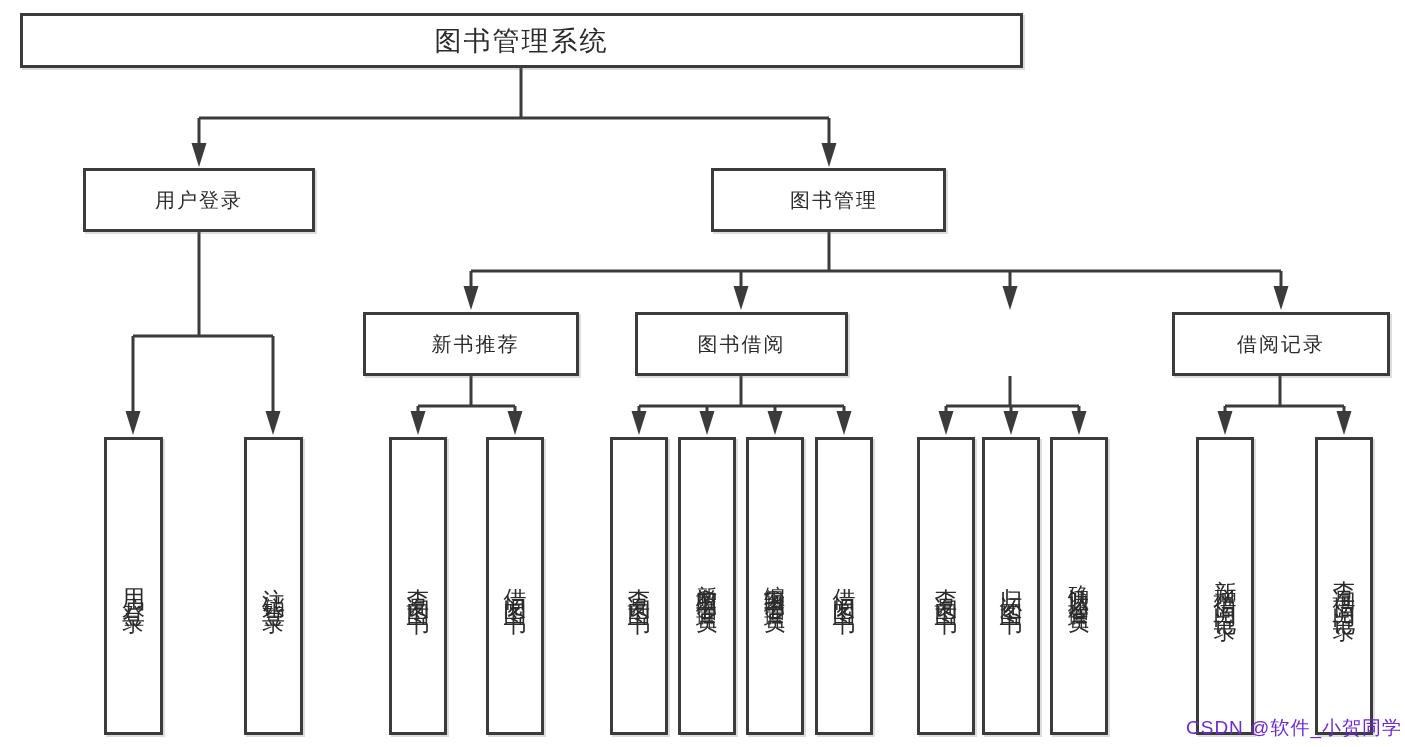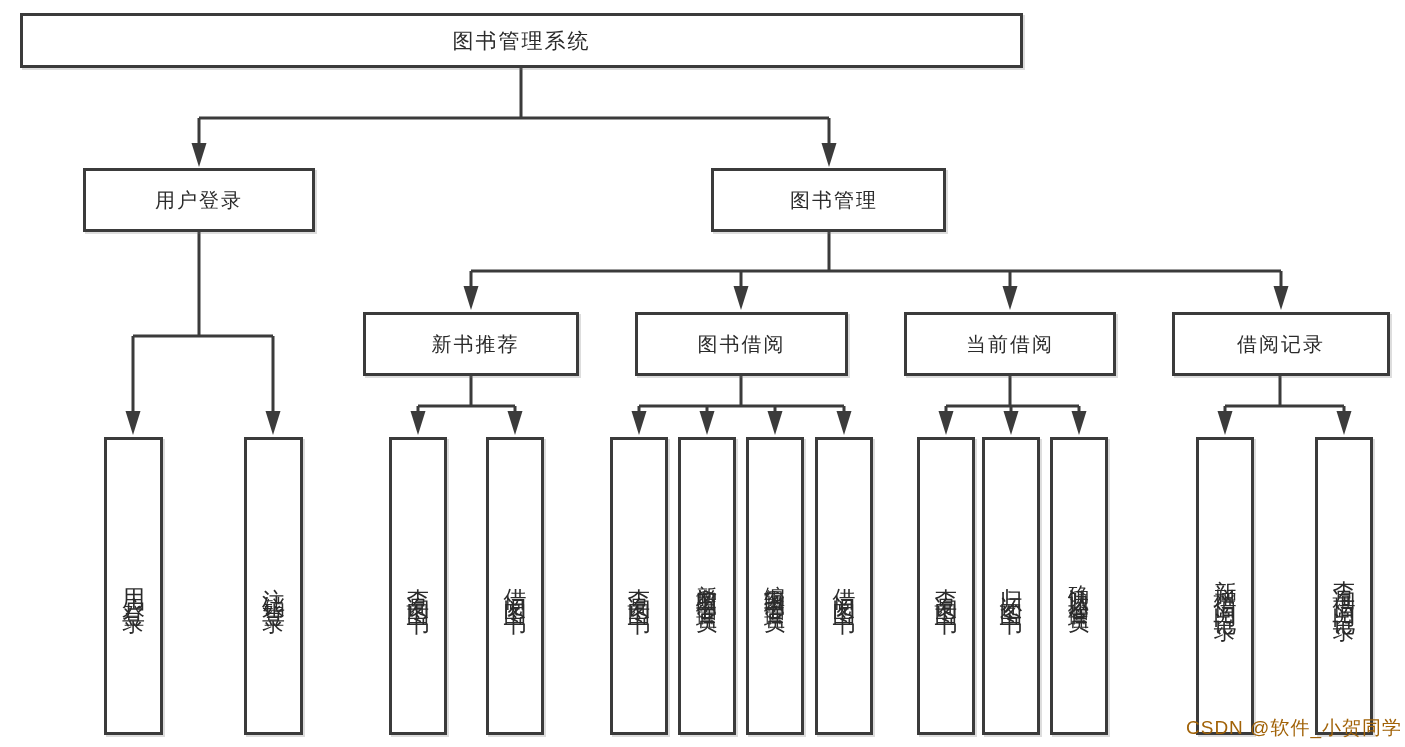--- a/index.html
+++ b/index.html
@@ -17,34 +17,34 @@
     background: #ffffff;
     border: 3px solid #3b3b3b;
     color: #2b2b2b;
     display: flex;
     align-items: center;
     justify-content: center;
     z-index: 2;
     box-shadow: 2px 2px 0 rgba(120,120,120,0.25);
   }
   .h-node { font-size: 20px; letter-spacing: 2px; white-space: nowrap; }
-  .root-node { font-size: 21px; }
+  .root-node { font-size: 27px; }
   .leaf {
     writing-mode: vertical-rl;
     font-size: 23px;
     letter-spacing: 8px;
     line-height: 1;
     padding: 6px 0;
   }
   .leaf.tight { font-size: 21px; letter-spacing: 4px; }
   .watermark {
     position: absolute;
     left: 1186px; top: 715px;
     font-size: 19px;
-    color: #a16207;
+    color: #6d28d9;
     letter-spacing: 1px;
     white-space: nowrap;
     z-index: 6;
   }
 </style>
 </head>
 <body>
 
 <div class="stage">
 
@@ -81,21 +81,20 @@
     </g>
   </svg>
 
   <div class="node h-node root-node" style="left:20px; top:13px; width:1003px; height:55px;">图书管理系统</div>
 
   <div class="node h-node" style="left:83px; top:168px; width:232px; height:64px;">用户登录</div>
   <div class="node h-node" style="left:711px; top:168px; width:235px; height:64px;padding-left:11px;">图书管理</div>
 
   <div class="node h-node" style="left:363px; top:312px; width:216px; height:64px;padding-left:9px;">新书推荐</div>
   <div class="node h-node" style="left:635px; top:312px; width:213px; height:64px;font-family:Liberation Mono, monospace;">图书借阅</div>
-  <div class="node h-node" style="left:904px; top:312px; width:212px; height:64px;">当前借阅</div>
   <div class="node h-node" style="left:1172px; top:312px; width:218px; height:64px;">借阅记录</div>
 
   <div class="node leaf" style="left:104px; top:437px; width:59px; height:298px;">用户登录</div>
   <div class="node leaf" style="left:244px; top:437px; width:59px; height:298px;">注销登录</div>
 
   <div class="node leaf" style="left:389px; top:437px; width:58px; height:298px;">查询图书</div>
   <div class="node leaf" style="left:486px; top:437px; width:58px; height:298px;">借阅图书</div>
 
   <div class="node leaf" style="left:610px; top:437px; width:58px; height:298px;">查询图书</div>
   <div class="node leaf tight" style="left:678px; top:437px; width:58px; height:298px;">新增图书（管理员）</div>

